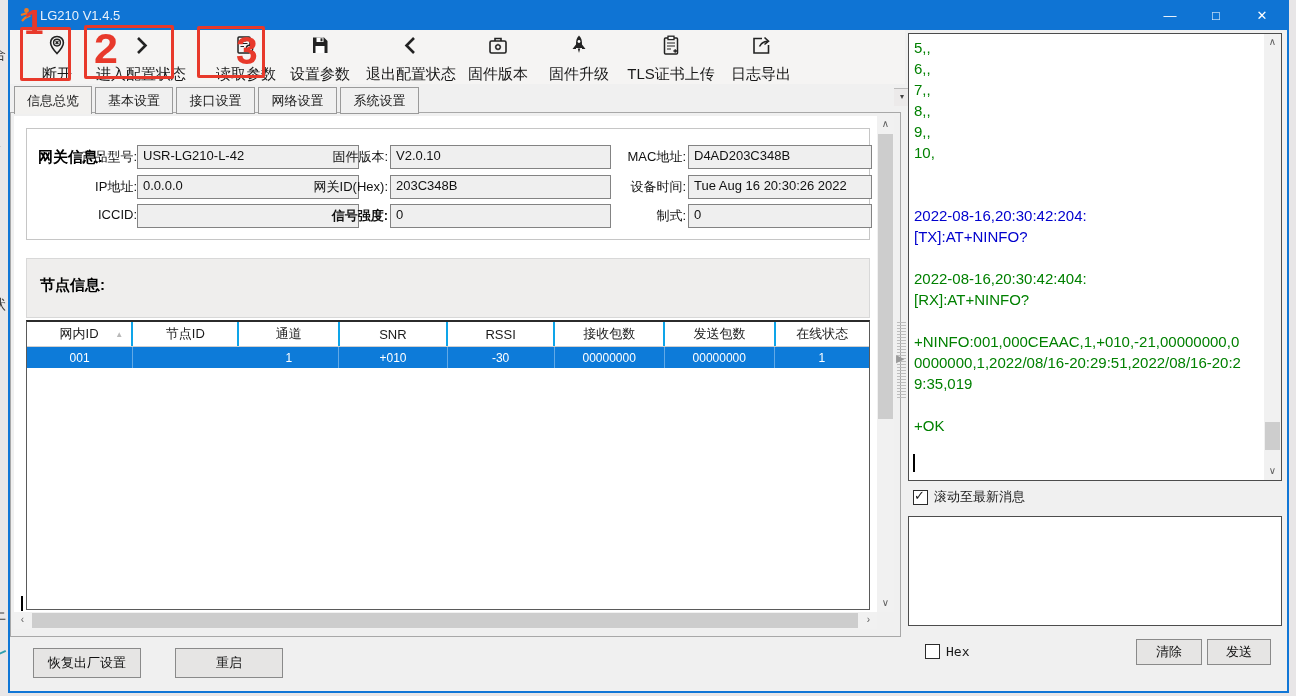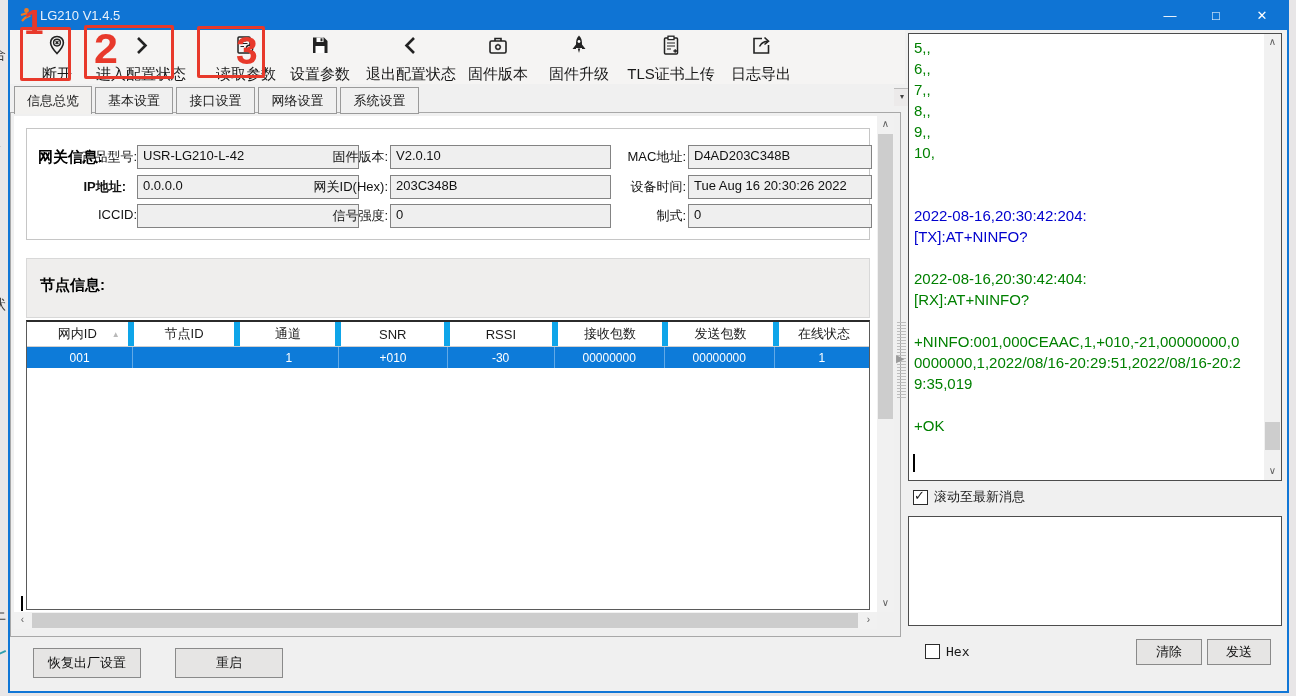--- a/index.html
+++ b/index.html
@@ -48,21 +48,21 @@
   .groupbox{border:1px solid #c6c6c6;background:#fff;}
   .gb-title{position:absolute;font-size:15px;font-weight:bold;color:#000;}
   .fld-label{position:absolute;width:110px;text-align:right;font-size:13px;color:#111;}
   .fld-input{position:absolute;height:22px;background:#efefef;border:1px solid #838383;
              font-size:13px;line-height:20px;padding-left:5px;color:#111;white-space:nowrap;overflow:hidden;}
 
   
   .node-band{left:26px;top:258px;width:844px;height:60px;background:#efeeed;border:1px solid #d8d8d8;z-index:3;}
   .ntable{left:26px;top:320px;width:844px;height:290px;background:#fff;border:1px solid #5a5a5a;border-top:2px solid #2b2b2b;z-index:3;}
   .thead{display:flex;height:24px;border-bottom:1px solid #cfcfcf;}
-  .th{display:flex;align-items:center;justify-content:center;font-size:13px;color:#1a1a1a;border-right:6px solid #0ea5e9;position:relative;}
+  .th{display:flex;align-items:center;justify-content:center;font-size:13px;color:#1a1a1a;border-right:2px solid #0ea5e9;position:relative;}
   .sort-arrow{position:absolute;right:8px;top:8px;font-size:8px;color:#b9b9b9;}
   .trow{display:flex;height:21px;background:#0d7bd9;}
   .td{display:flex;align-items:center;justify-content:center;font-size:12px;color:#fff;border-right:1px solid rgba(255,255,255,0.35);}
 
   
   .splitter{left:897px;top:322px;width:9px;height:76px;z-index:3;
      background:repeating-linear-gradient(to bottom,#bdbdbd 0 1px,transparent 1px 3px);
      background-size:2px 100%;background-repeat:repeat-x;background-position:1px 0, 6px 0;}
   .splitter-arrow{left:896px;top:352px;font-size:11px;color:#9a9a9a;z-index:4;}
 
@@ -224,30 +224,30 @@
   <div class="abs groupbox" style="left:26px;top:128px;width:844px;height:112px;z-index:3;" data-name="gateway-info-groupbox"></div>
   <div class="gb-title abs" style="left:38px;top:148px;z-index:4;" data-name="gateway-info-title">网关信息:</div>
 
   <div class="fld-label" style="left:27px;top:148px;z-index:4;" data-name="field-label">产品型号:</div>
   <div class="fld-input" style="left:137px;top:145px;width:215px;z-index:4;" data-name="product-model-field">USR-LG210-L-42</div>
   <div class="fld-label" style="left:278px;top:148px;z-index:4;" data-name="field-label">固件版本:</div>
   <div class="fld-input" style="left:390px;top:145px;width:214px;z-index:4;" data-name="firmware-version-field">V2.0.10</div>
   <div class="fld-label" style="left:576px;top:148px;z-index:4;" data-name="field-label">MAC地址:</div>
   <div class="fld-input" style="left:688px;top:145px;width:177px;z-index:4;" data-name="mac-address-field">D4AD203C348B</div>
 
-  <div class="fld-label" style="left:16px;top:178px;z-index:4;font-weight:bold;" data-name="field-label">IP地址:</div>
+  <div class="fld-label" style="left:27px;top:178px;z-index:4;" data-name="field-label">IP地址:</div>
   <div class="fld-input" style="left:137px;top:175px;width:215px;z-index:4;" data-name="ip-address-field">0.0.0.0</div>
   <div class="fld-label" style="left:278px;top:178px;z-index:4;" data-name="field-label">网关ID(Hex):</div>
   <div class="fld-input" style="left:390px;top:175px;width:214px;z-index:4;" data-name="gateway-id-field">203C348B</div>
   <div class="fld-label" style="left:576px;top:178px;z-index:4;" data-name="field-label">设备时间:</div>
   <div class="fld-input" style="left:688px;top:175px;width:177px;z-index:4;" data-name="device-time-field">Tue Aug 16 20:30:26 2022</div>
 
   <div class="fld-label" style="left:27px;top:207px;z-index:4;" data-name="field-label">ICCID:</div>
   <div class="fld-input" style="left:137px;top:204px;width:215px;z-index:4;" data-name="iccid-field"></div>
-  <div class="fld-label" style="left:278px;top:207px;z-index:4;" data-name="field-label">信号强度:</div>
+  <div class="fld-label" style="left:278px;top:207px;z-index:4;font-weight:bold;" data-name="field-label">信号强度:</div>
   <div class="fld-input" style="left:390px;top:204px;width:214px;z-index:4;" data-name="signal-strength-field">0</div>
   <div class="fld-label" style="left:576px;top:207px;z-index:4;" data-name="field-label">制式:</div>
   <div class="fld-input" style="left:688px;top:204px;width:177px;z-index:4;" data-name="network-standard-field">0</div>
 
   <div class="abs node-band" data-name="node-info-band"></div>
   <div class="gb-title abs" style="left:40px;top:276px;z-index:4;" data-name="node-info-title">节点信息:</div>
 
   <div class="abs ntable" data-name="node-table">
     <div class="thead" data-name="node-table-header">
       <div class="th" style="width:106px;" data-name="column-header">

